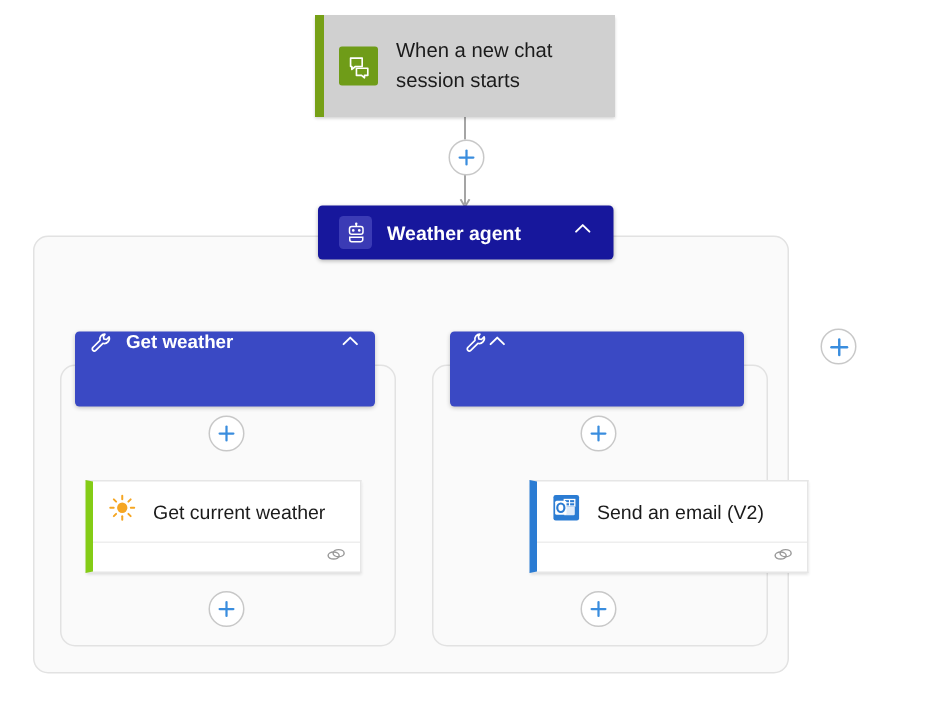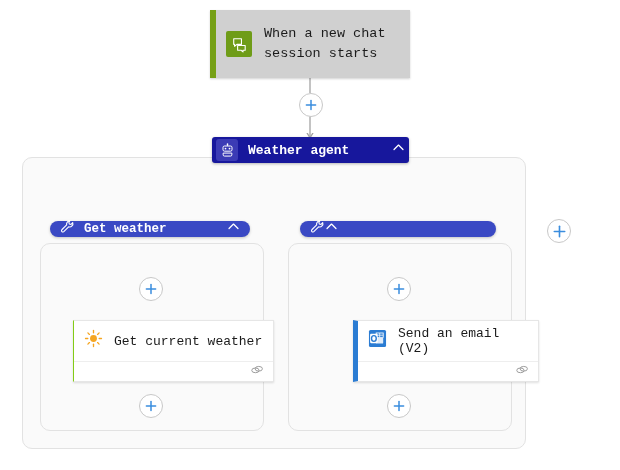--- a/index.html
+++ b/index.html
@@ -10,21 +10,20 @@
   body {
     font-family: "Liberation Sans", sans-serif;
     -webkit-font-smoothing: antialiased;
   }
   #canvas {
     position: relative;
     width: 620px;
     height: 470px;
     overflow: hidden;
     background: #ffffff;
-    font-family: Liberation Mono, monospace;
   }
   #wires {
     position: absolute;
     left: 0;
     top: 0;
     width: 620px;
     height: 470px;
     pointer-events: none;
   }
 
@@ -63,26 +62,26 @@
     color: #1b1b1b;
     line-height: 1.45;
     max-width: 130px;
   }
 
   
   .agent {
     left: 212px;
     top: 137px;
     width: 197px;
-    height: 26px;
+    height: 36px;
     background: #17179c;
     border-radius: 3px;
     display: flex;
     align-items: center;
-    padding: 0 4px;
+    padding: 0 14px;
     box-shadow: 0 1px 3px rgba(0,0,0,0.28);
     z-index: 5;
   }
   .agent-icon {
     width: 22px;
     height: 22px;
     border-radius: 3px;
     background: #3b3bb5;
     flex: 0 0 22px;
     display: flex;
@@ -112,25 +111,24 @@
     position: absolute;
     border: 1px solid #e2e2e2;
     border-radius: 10px;
     background: #fafafa;
   }
   .group-inner.left  { left: 40px;  top: 243px; width: 222px; height: 186px; }
   .group-inner.right { left: 288px; top: 243px; width: 222px; height: 186px; }
 
   
   .tool {
-    height: 16px;
+    height: 50px;
     background: #3a49c4;
-    border-radius: 15px;
-    display: flex;
-    align-items: center;
+    border-radius: 3px;
+    display: flex;
     padding: 0 10px;
     box-shadow: 0 1px 3px rgba(0,0,0,0.22);
     z-index: 4;
   }
   .tool.left  { left: 50px;  top: 221px; width: 200px; }
   .tool.right { left: 300px; top: 221px; width: 196px; }
   .tool-label {
     margin-left: 9px;
     font-size: 12.5px;
     font-weight: bold;
@@ -138,21 +136,21 @@
     flex: 1 1 auto;
   }
 
   
   .action {
     background: #ffffff;
     border: 1px solid #e6e6e6;
     box-shadow: 0 1px 2px rgba(0,0,0,0.12);
     z-index: 4;
   }
-  .action.left  { left: 73px;  top: 320px; width: 201px; height: 62px; border-left: 1px solid #84cc16; }
+  .action.left  { left: 57px;  top: 320px; width: 184px; height: 62px; border-left: 5px solid #84cc16; }
   .action.right { left: 305px; top: 320px; width: 186px; height: 62px; border-left: 5px solid #2b7cd3; margin-left: 48px; }
   .action-top {
     height: 40px;
     display: flex;
     align-items: center;
     padding: 0 10px;
     border-bottom: 1px solid #eeeeee;
   }
   .action-label {
     margin-left: 11px;

